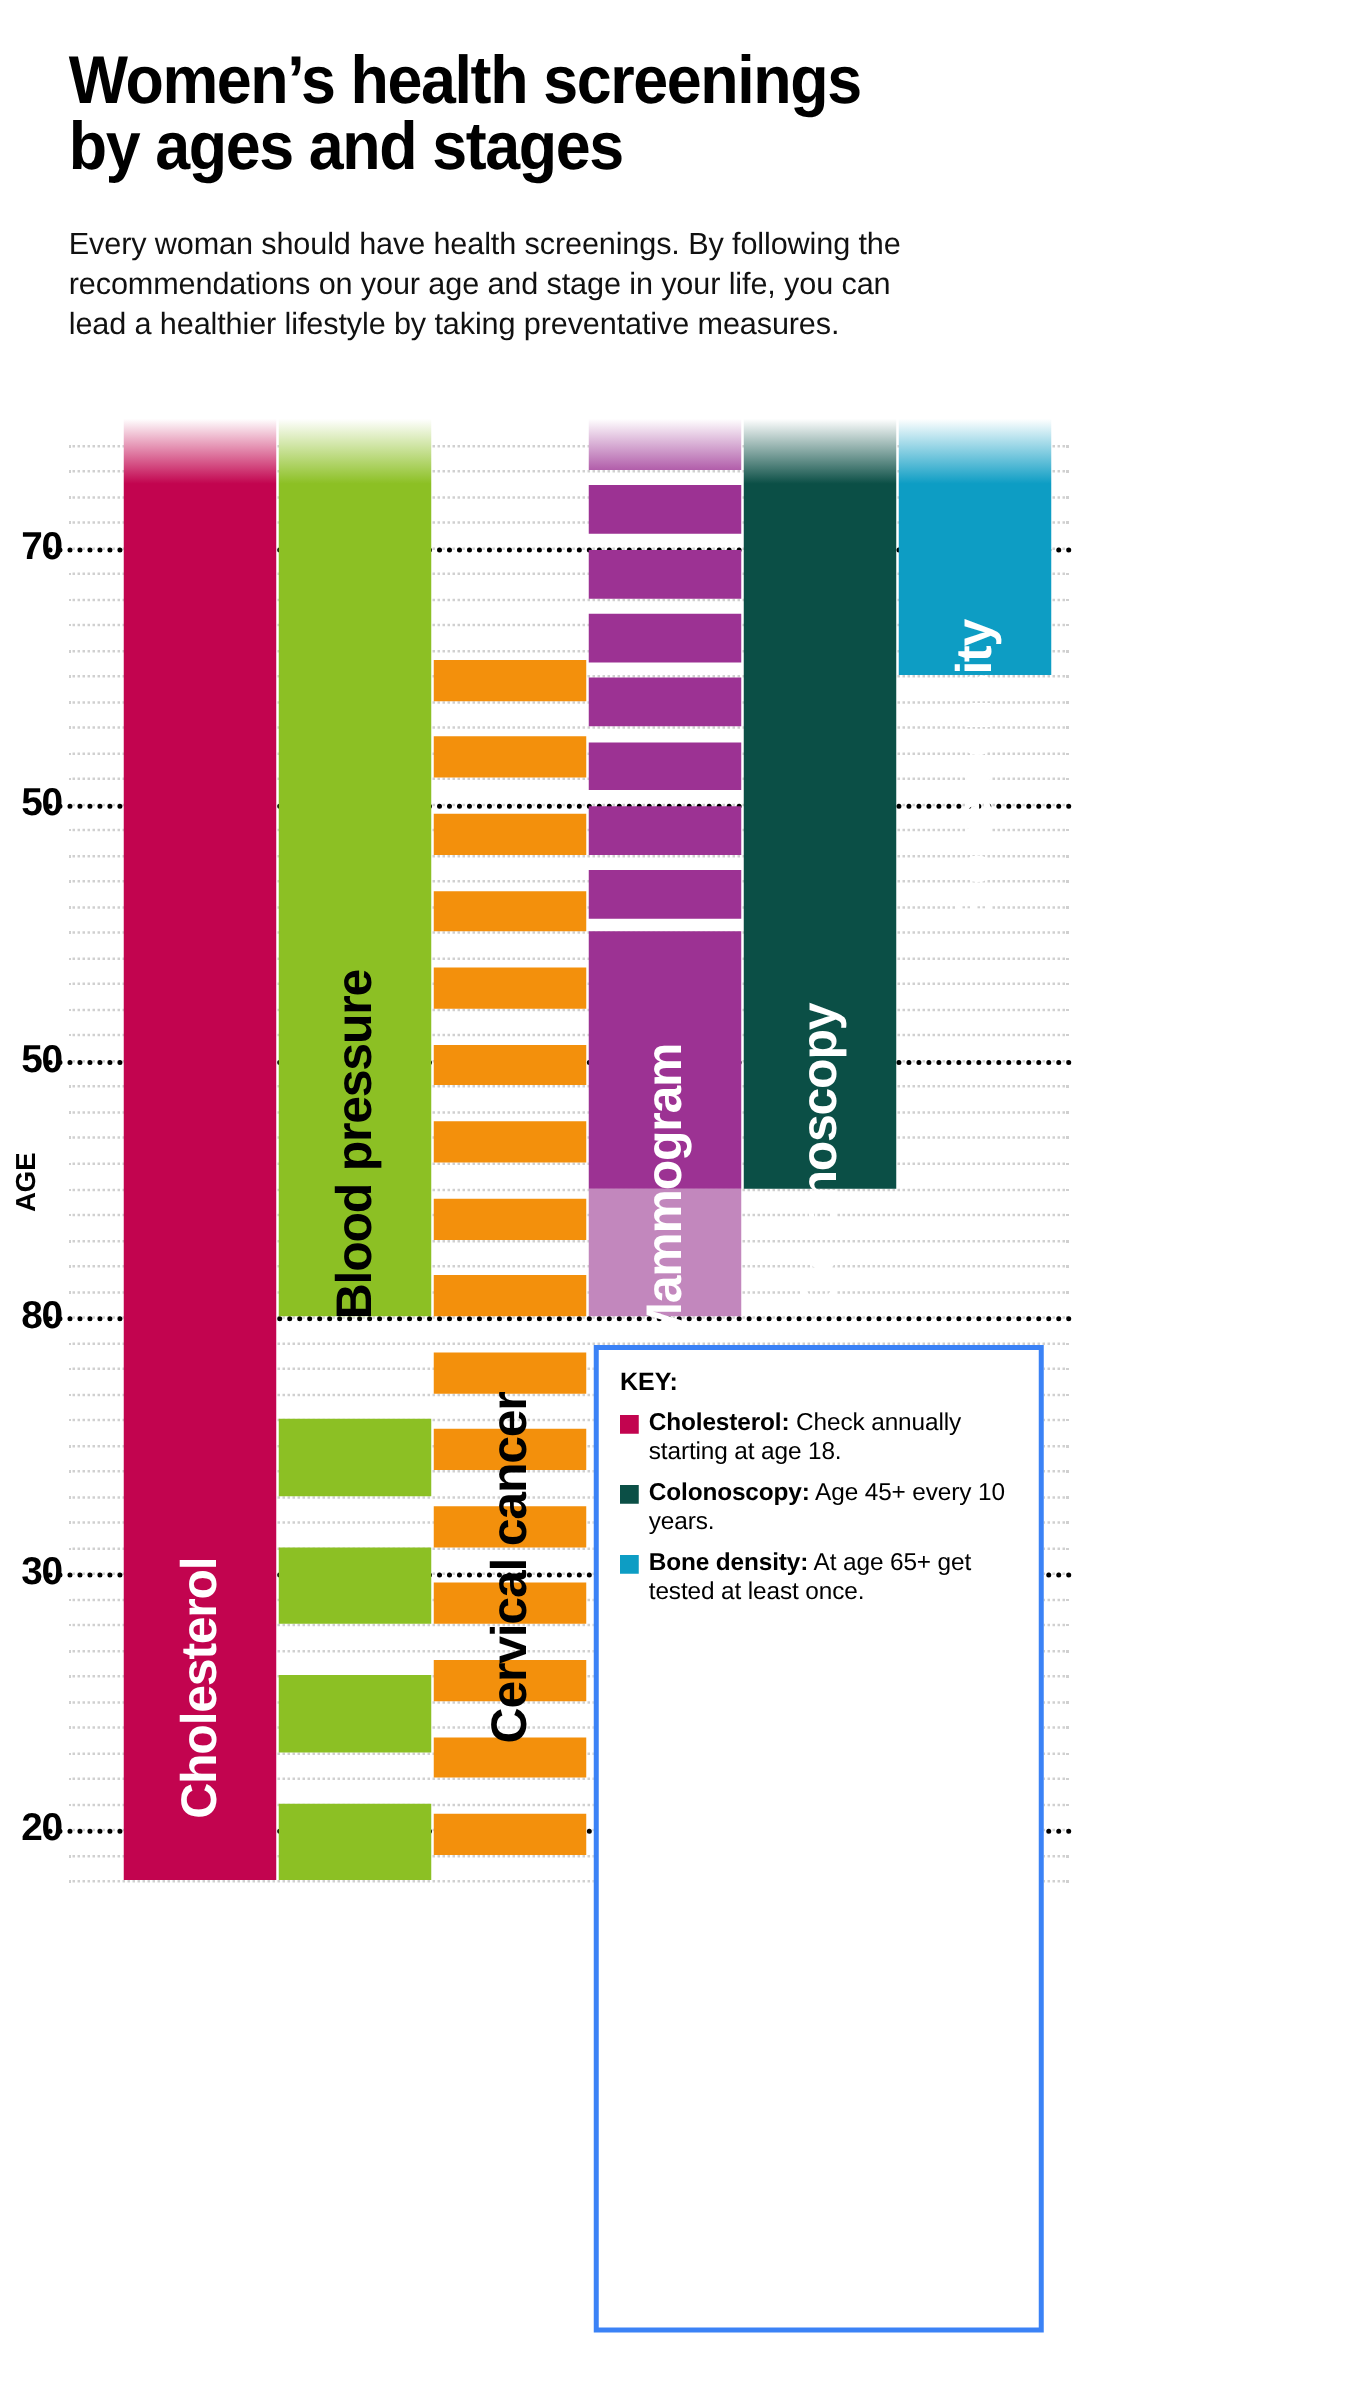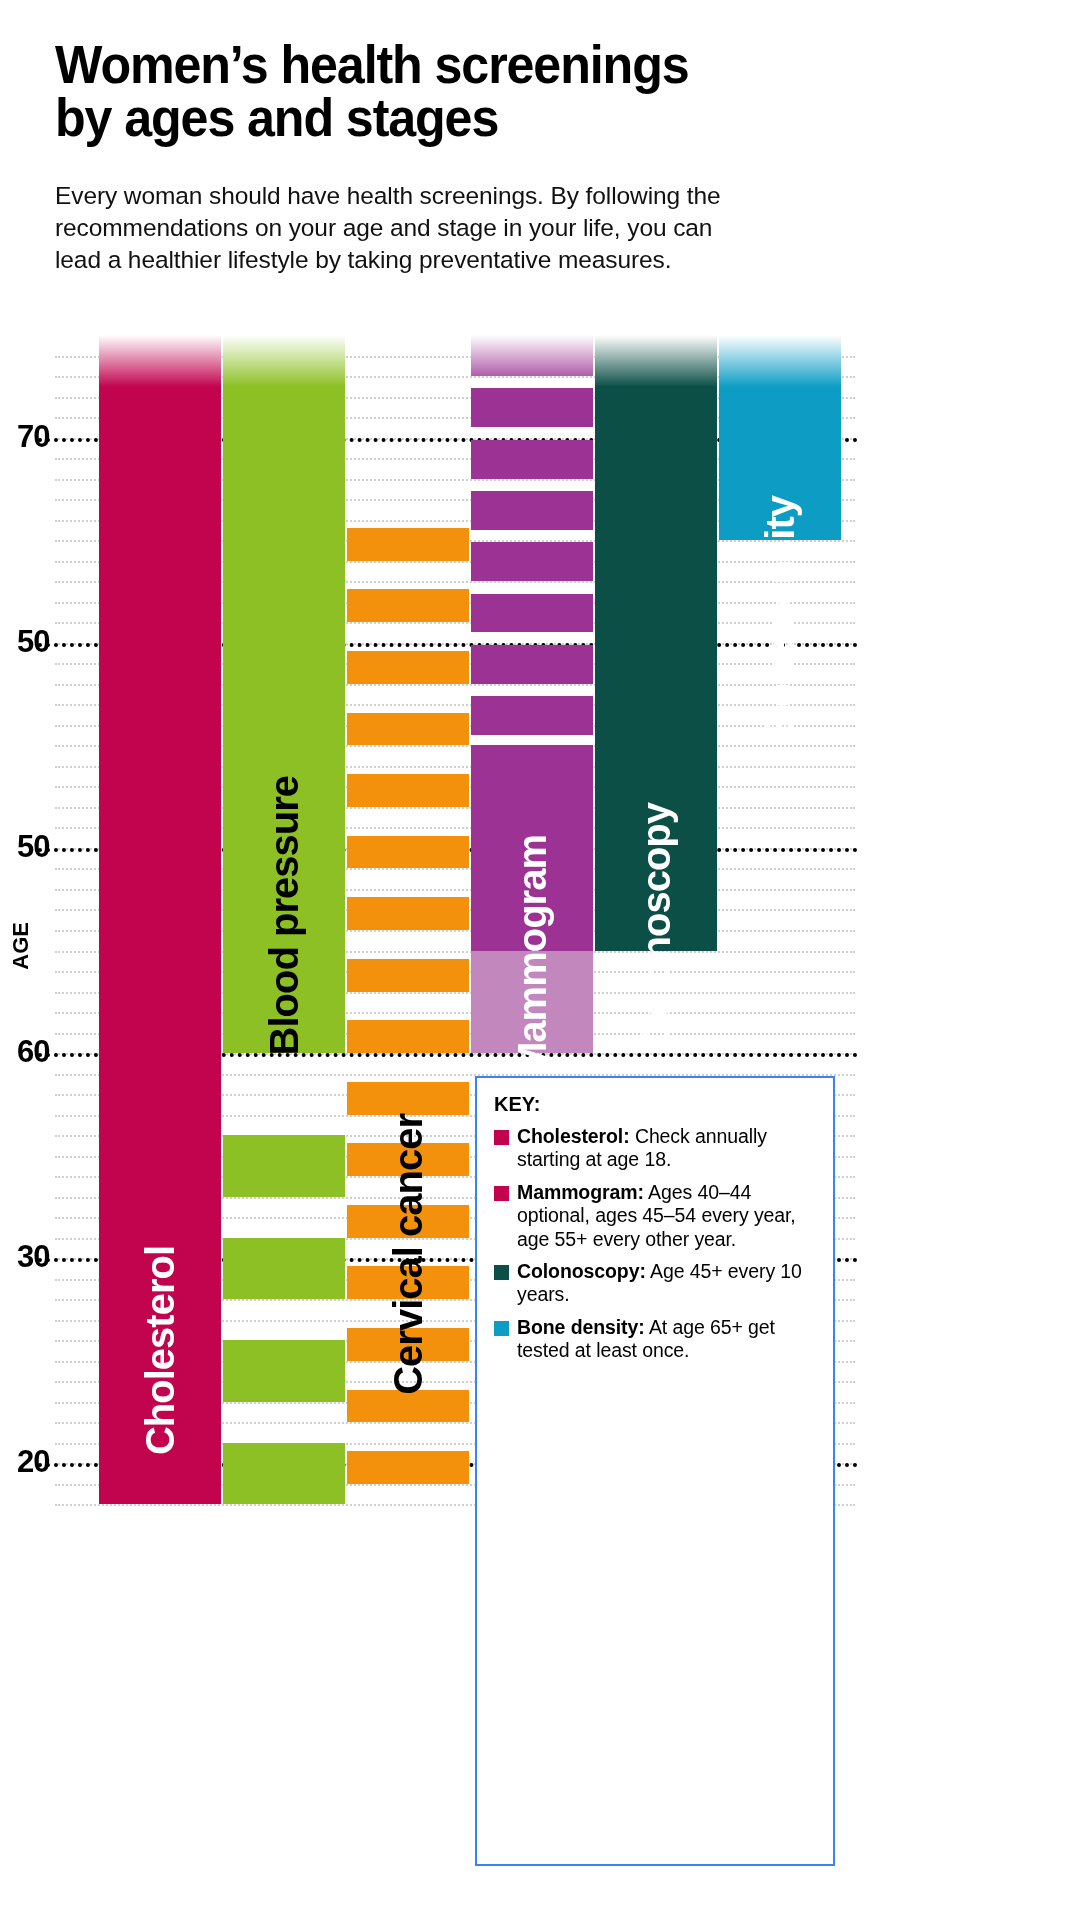--- a/index.html
+++ b/index.html
@@ -33,21 +33,21 @@
     letter-spacing:0px;writing-mode:vertical-rl;transform:rotate(180deg);}
 
   .col{position:absolute;top:0;height:1190px;}
   .seg{position:absolute;width:100%;}
   .vlabel{position:absolute;writing-mode:vertical-rl;transform:rotate(180deg);
     font-size:40px;font-weight:bold;letter-spacing:-1px;left:50%;margin-left:-22px;
     white-space:nowrap;pointer-events:none;}
 
   
   #key{position:absolute;left:475px;top:1076px;width:360px;height:790px;
-    background:#fff;border:2px solid #3b82f6;box-sizing:border-box;padding:15px 14px 10px 17px;}
+    background:#fff;border:4px solid #3b82f6;box-sizing:border-box;padding:15px 14px 10px 17px;}
   #key-title{font-size:20px;font-weight:bold;letter-spacing:0px;margin-bottom:9px;}
   .key-row{display:flex;margin-bottom:9px;justify-content:flex-end;}
   .swatch{width:15px;height:15px;flex:0 0 15px;margin-top:5px;margin-right:8px;}
   .key-text{font-size:19.5px;line-height:1.20;letter-spacing:-0.1px;}
   .key-text b{font-weight:bold;}
 </style>
 </head>
 <body>
 
 <div id="header">
@@ -118,21 +118,21 @@
       <div class="gridline" style="top: 61.5517px;"></div>
       <div class="gridline" style="top: 41.0345px;"></div>
       <div class="gridline" style="top: 20.5172px;"></div>
       <div class="gridline major" style="top: 102.586px;"></div>
       <div class="ytick" style="top: 102.586px;">70</div>
       <div class="gridline major" style="top: 307.759px;"></div>
       <div class="ytick" style="top: 307.759px;">50</div>
       <div class="gridline major" style="top: 512.931px;"></div>
       <div class="ytick" style="top: 512.931px;">50</div>
       <div class="gridline major" style="top: 718.103px;"></div>
-      <div class="ytick" style="top: 718.103px;">60</div>
+      <div class="ytick" style="top: 718.103px;">80</div>
       <div class="gridline major" style="top: 923.276px;"></div>
       <div class="ytick" style="top: 923.276px;">30</div>
       <div class="gridline major" style="top: 1128.45px;"></div>
       <div class="ytick" style="top: 1128.45px;">20</div>
       <div class="col" style="left: 14px; width: 122px;">
         <div class="seg" style="top: 0px; height: 1169.48px; background: linear-gradient(rgb(255, 255, 255) 0%, rgb(194, 4, 79) 52px, rgb(194, 4, 79) 100%);"></div>
         <div class="vlabel" style="color: rgb(255, 255, 255); bottom: 70px;">Cholesterol</div>
       </div>
       <div class="col" style="left: 138px; width: 122px;">
         <div class="seg" style="top: 0px; height: 718.103px; background: linear-gradient(rgb(255, 255, 255) 0%, rgb(140, 192, 36) 52px, rgb(140, 192, 36) 100%);"></div>
@@ -186,24 +186,20 @@
 </div>
 
 <div id="key">
   <div id="key-title">KEY:</div>
   <div id="key-items">
       <div class="key-row">
         <div class="swatch" style="background: rgb(194, 4, 79);"></div>
         <div class="key-text"><b>Cholesterol:</b> Check annually starting at age 18.</div>
       </div>
       <div class="key-row">
-        <div class="swatch" style="background: rgb(194, 4, 79);"></div>
-        <div class="key-text"><b>Mammogram:</b> Ages 40–44 optional, ages 45–54 every year, age 55+ every other year.</div>
-      </div>
-      <div class="key-row">
         <div class="swatch" style="background: rgb(11, 79, 70);"></div>
         <div class="key-text"><b>Colonoscopy:</b> Age 45+ every 10 years.</div>
       </div>
       <div class="key-row">
         <div class="swatch" style="background: rgb(13, 157, 196);"></div>
         <div class="key-text"><b>Bone density:</b> At age 65+ get tested at least once.</div>
       </div>
     </div>
 </div>
 

